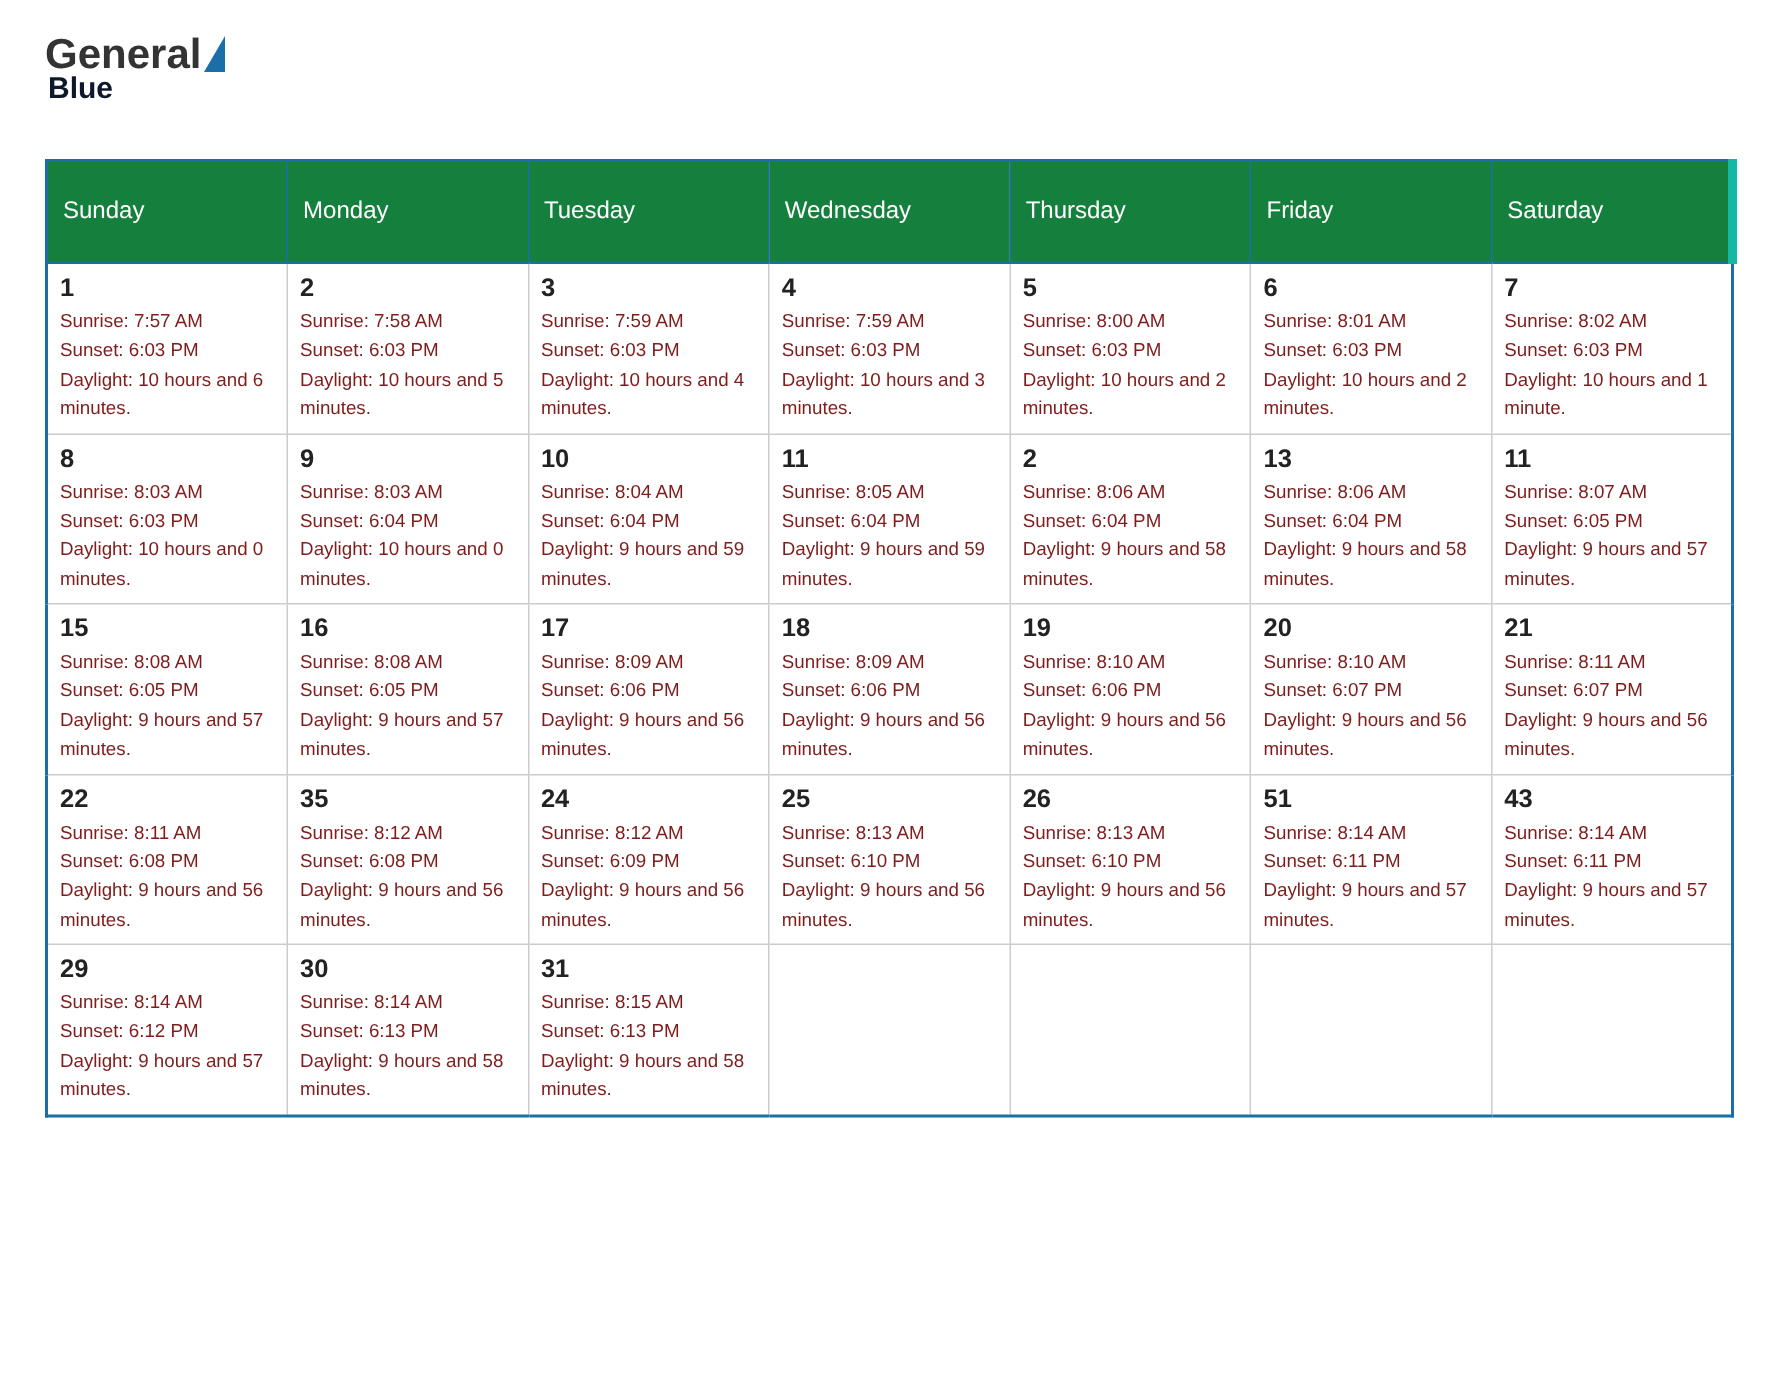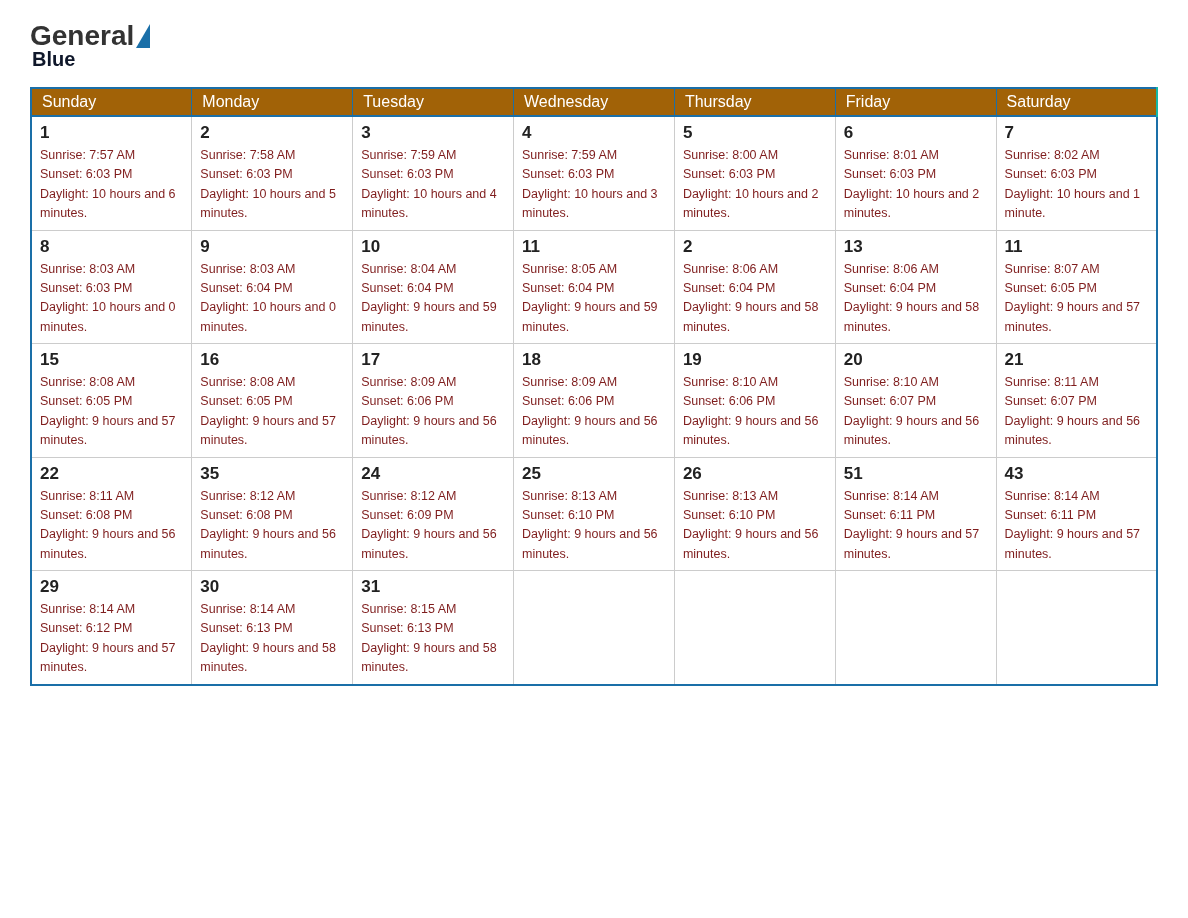--- a/index.html
+++ b/index.html
@@ -7,21 +7,21 @@
       font-family: Arial, sans-serif;
       background: #fff;
       padding: 20px 30px;
       width: 1188px;
       min-height: 918px;
     }
     .header {
       display: flex;
       justify-content: space-between;
       align-items: flex-start;
-      margin-bottom: 16px;
+      margin-bottom: 35px;
     }
     .logo {
       display: flex;
       flex-direction: column;
       align-items: flex-start;
     }
     .logo-text {
       display: flex;
       align-items: center;
       font-size: 28px;
@@ -56,25 +56,25 @@
     .subtitle {
       font-size: 22px;
       color: #444;
       margin-top: 4px;
     }
     .calendar {
       width: 100%;
       border-collapse: collapse;
     }
     .calendar thead tr th {
-      background: #a16207;
+      background: #15803d;
       color: #fff;
       font-size: 16px;
       font-weight: normal;
-      padding: 4px 10px;
+      padding: 24px 10px;
       text-align: left;
       border: 1px solid #1a6fa8;
     }
     .calendar tbody tr td {
       border: 1px solid #ccc;
       vertical-align: top;
       padding: 6px 8px;
       width: 14.28%;
       min-height: 100px;
       font-size: 13px;
@@ -98,21 +98,21 @@
     .calendar tbody tr td:first-child {
       border-left: 2px solid #1a6fa8;
     }
     .calendar tbody tr td:last-child {
       border-right: 2px solid #1a6fa8;
     }
     .calendar thead tr th:first-child {
       border-left: 2px solid #1a6fa8;
     }
     .calendar thead tr th:last-child {
-      border-right: 2px solid #14b8a6;
+      border-right: 6px solid #14b8a6;
     }
     .calendar thead tr {
       border-top: 2px solid #1a6fa8;
     }
     .empty-cell { background: #fff; }
     .row-top-border td {
       border-top: 2px solid #1a6fa8 !important;
     }
   </style>
 </head>

